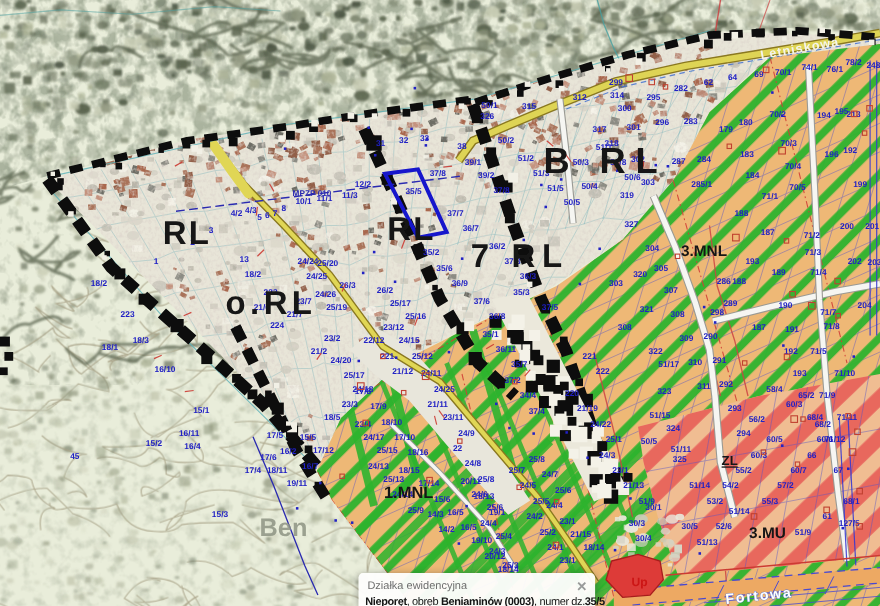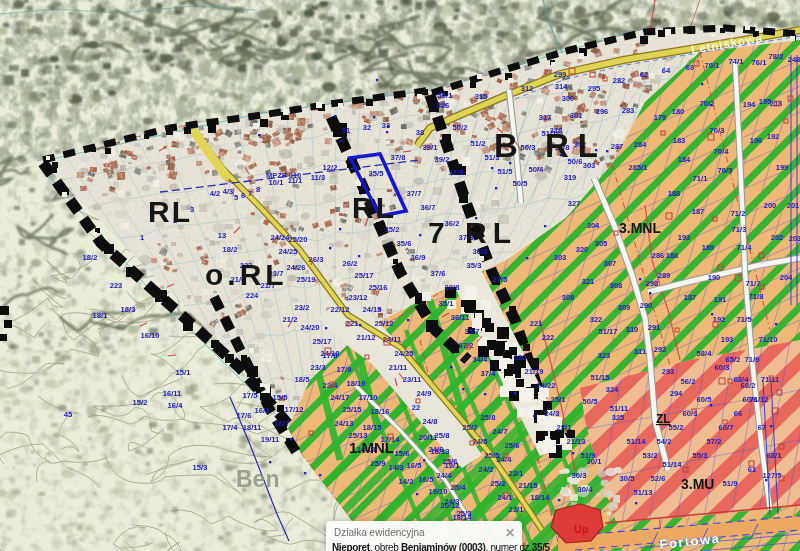--- a/index.html
+++ b/index.html
@@ -3024,17 +3024,17 @@
 <text x="236" y="487" font-size="23" font-weight="bold" fill="#8d9383" opacity="0.85">Ben</text>
 
 <text x="266" y="178" font-size="7.5" fill="#2a2ab0" font-weight="bold">MPZP 010</text>
 
 <text x="692" y="54" font-size="11.5" fill="#f4f4ec" font-weight="bold" transform="rotate(-10 692 54)" letter-spacing="1">Letniskowa</text>
 
 <text x="660" y="549" font-size="13" fill="#ffffff" font-weight="bold" transform="rotate(-6 660 549)" letter-spacing="1.5" stroke="#5a78d8" stroke-width="0.7" paint-order="stroke">Fortowa</text>
 </g>
 </svg>
 
-<div style="position:absolute;left:326px;top:521px;width:196px;height:30px;background:rgba(253,253,252,0.965);border-radius:4px 4px 0 0;box-shadow:0 1px 7px rgba(60,60,60,0.45);">
+<div style="position:absolute;left:326px;top:521px;width:215px;height:30px;background:rgba(253,253,252,0.965);border-radius:4px 4px 0 0;box-shadow:0 1px 7px rgba(60,60,60,0.45);">
 <div style="color:#6e6e6e;font-size:10px;padding:6px 0 0 8px;">Działka ewidencyjna</div>
 <div style="color:#151515;font-size:10px;letter-spacing:-0.35px;padding:4px 0 0 6px;white-space:nowrap;"><b>Nieporęt</b>, obręb <b>Beniaminów (0003)</b>, numer dz.<b>35/5</b></div>
 
 <div style="position:absolute;right:7px;top:5px;color:#9a9a9a;font-size:12px;font-weight:bold;">✕</div>
 </div>
 </body></html>

